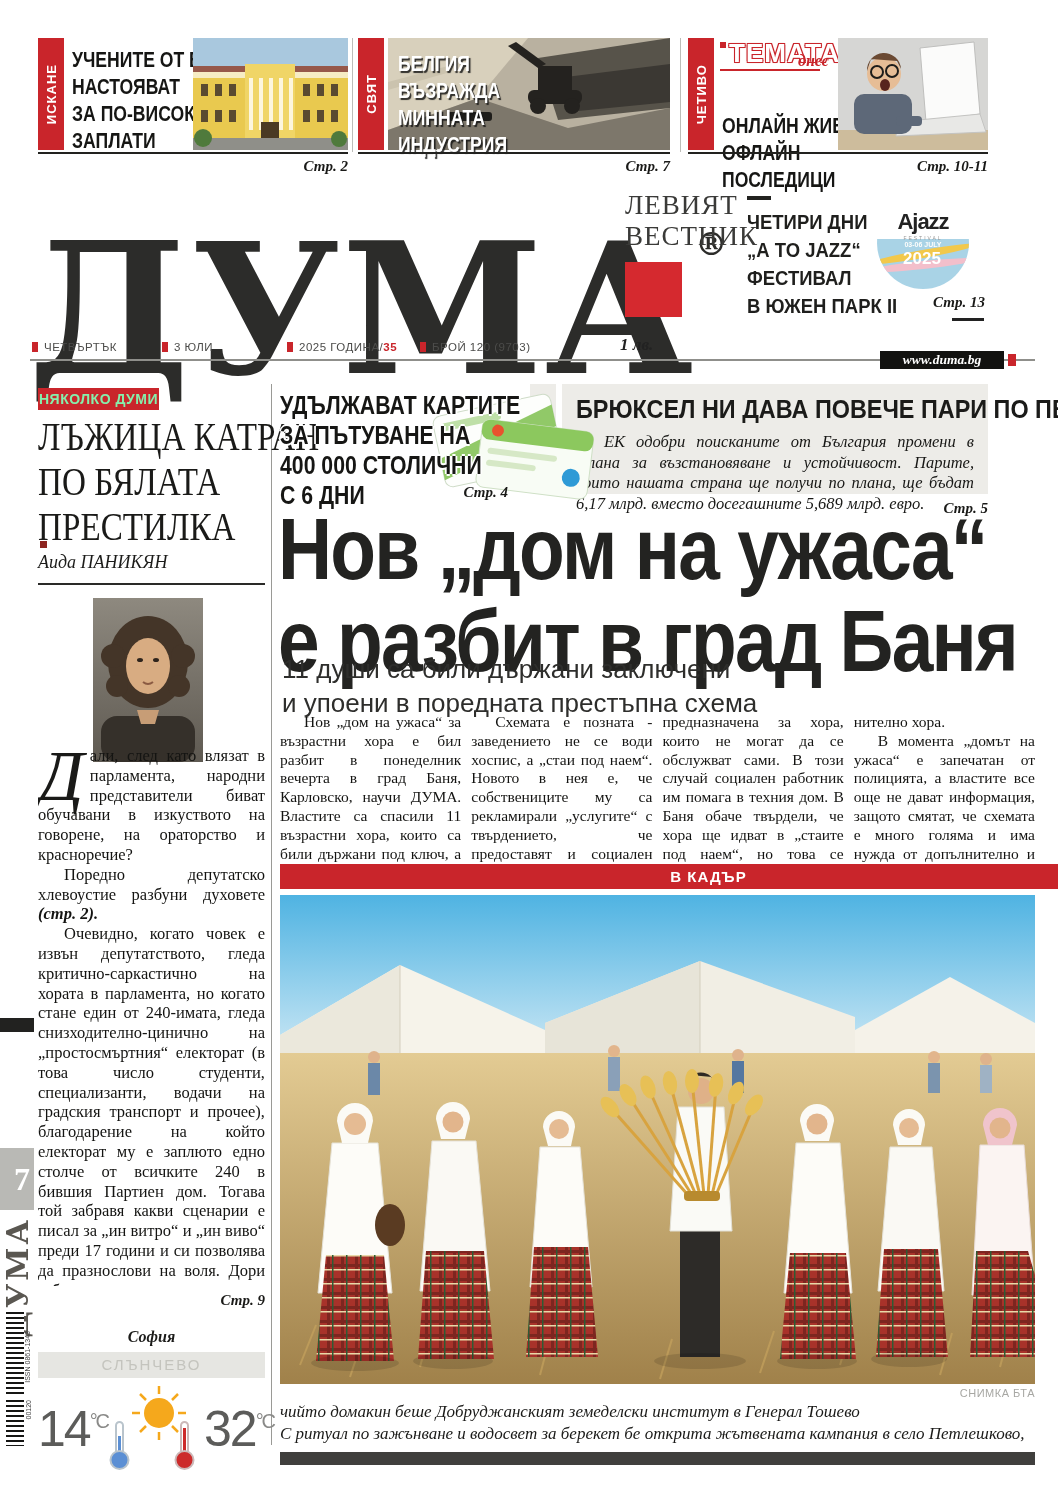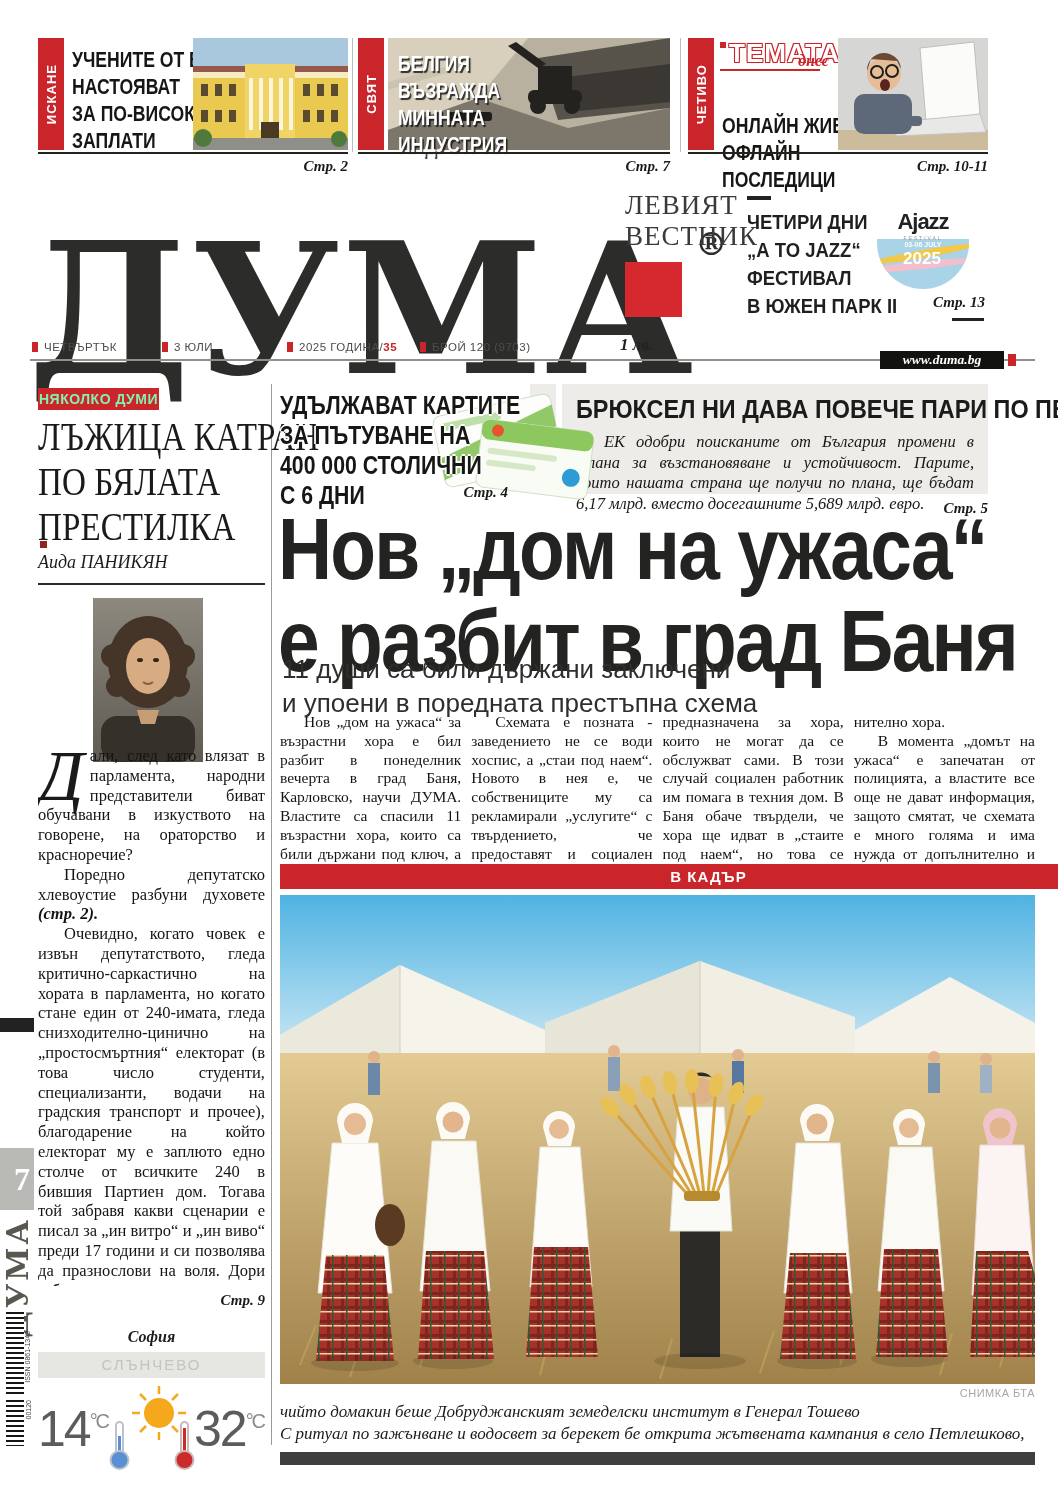--- a/index.html
+++ b/index.html
@@ -80,21 +80,21 @@
   .lc-page{position:absolute;left:38px;top:1292px;width:227px;text-align:right}
 
   
   .wx{position:absolute;left:38px;top:1328px;width:227px}
   .wx-city{text-align:center;font:italic 700 16px "Liberation Serif",serif;color:#1b1b19}
   .wx-bar{margin-top:6px;height:26px;background:#e6e6e2;color:#c4c4be;text-align:center;
           font:400 15px "Liberation Sans",sans-serif;letter-spacing:2px;line-height:26px}
   .wx-row{position:relative;height:100px}
   .wx-num{position:absolute;top:22px;font:200 50px "Liberation Sans",sans-serif;color:#5c5c5a;letter-spacing:-2px}
   .wx-num sup{font-size:20px;color:#8a8a88;font-weight:400}
-  .wx-low{left:0}.wx-high{left:156px}
+  .wx-low{left:0}.wx-high{left:166px}
   .wx-sun{position:absolute;left:92px;top:6px}
   .wx-th-b{position:absolute;left:70px;top:40px}
   .wx-th-r{position:absolute;left:135px;top:40px}
 
   
   .ct{position:absolute;left:280px;top:386px;width:312px;height:122px}
   .ct-head{position:absolute;left:0;top:4px;font-size:25px;line-height:30px;color:#161614;z-index:2;
            transform:scaleX(.85);transform-origin:0 0;white-space:nowrap;
            text-shadow:2px 0 0 #fff,-2px 0 0 #fff,0 2px 0 #fff,0 -2px 0 #fff}
   .ct-img{position:absolute;left:150px;top:0;z-index:1}

